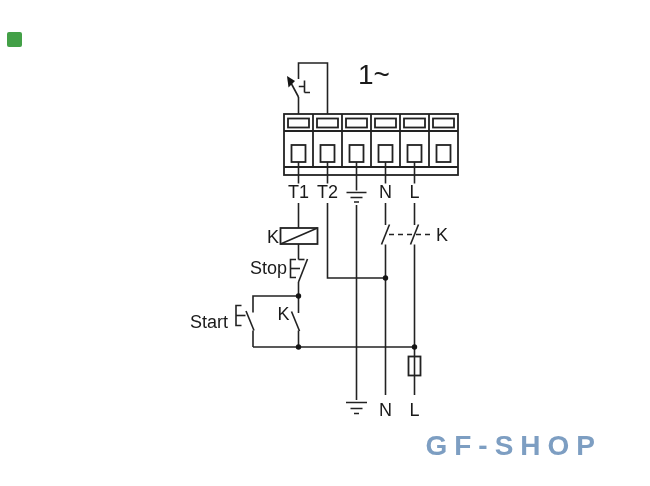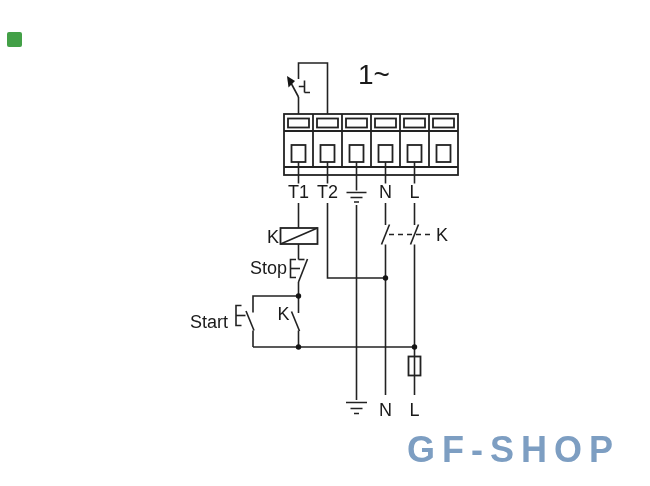--- a/index.html
+++ b/index.html
@@ -12,23 +12,23 @@
     background:#43a047;border-radius:2px;
   }
   .diagram-svg{position:absolute;left:0;top:0;}
   .wire{stroke:#222;stroke-width:1.6;fill:none;}
   .block{stroke:#222;stroke-width:1.8;fill:none;}
   .dash{stroke:#222;stroke-width:1.4;fill:none;stroke-dasharray:5 4;}
   .dot{fill:#151515;stroke:none;}
   .lbl{fill:#1a1a1a;font-family:"Liberation Sans",sans-serif;font-size:18px;}
   .phase{fill:#1a1a1a;font-family:"Liberation Sans",sans-serif;font-size:28px;}
   .watermark{
-    position:absolute;right:30px;top:432px;line-height:1;
+    position:absolute;right:48px;top:432px;line-height:1;
     font-family:"Liberation Sans",sans-serif;font-weight:bold;
-    font-size:36px;letter-spacing:7px;color:#7d9ec2;
+    font-size:28px;letter-spacing:7px;color:#7d9ec2;
   }
 </style>
 </head>
 <body>
 
 <div class="canvas">
 
   <div class="logo-square"></div>
 
   <svg class="diagram-svg" width="650" height="486" viewBox="0 0 650 486">

